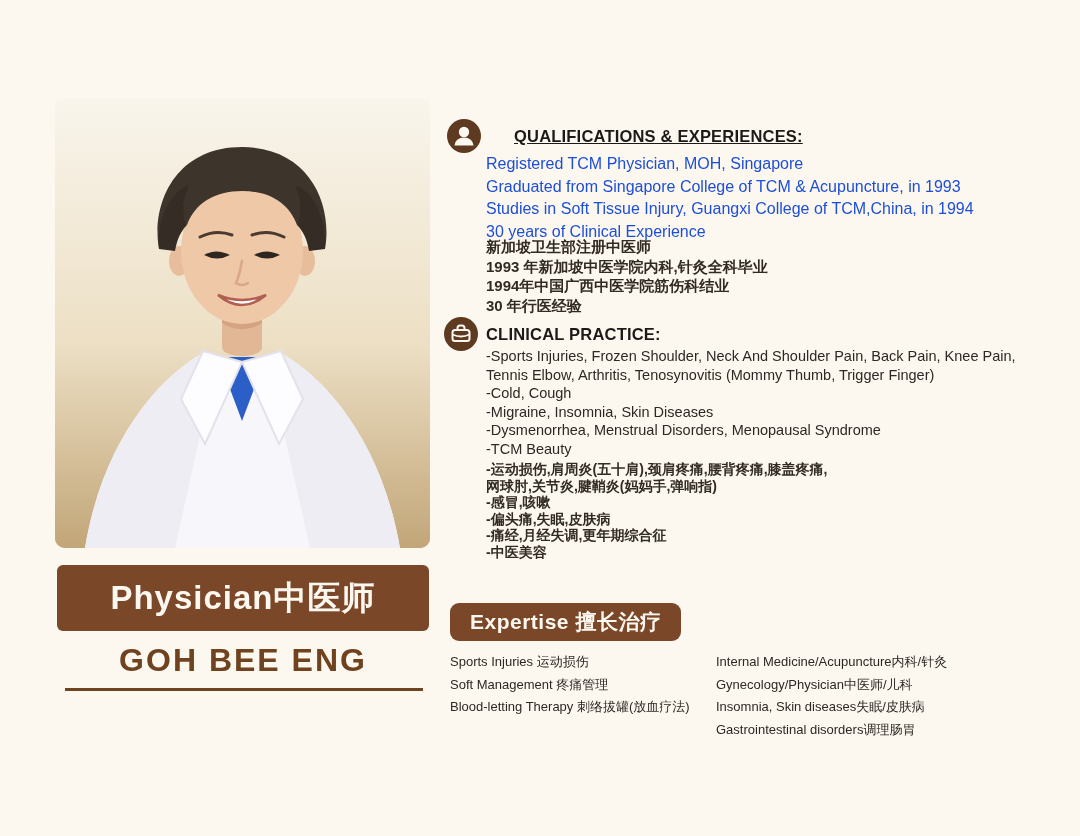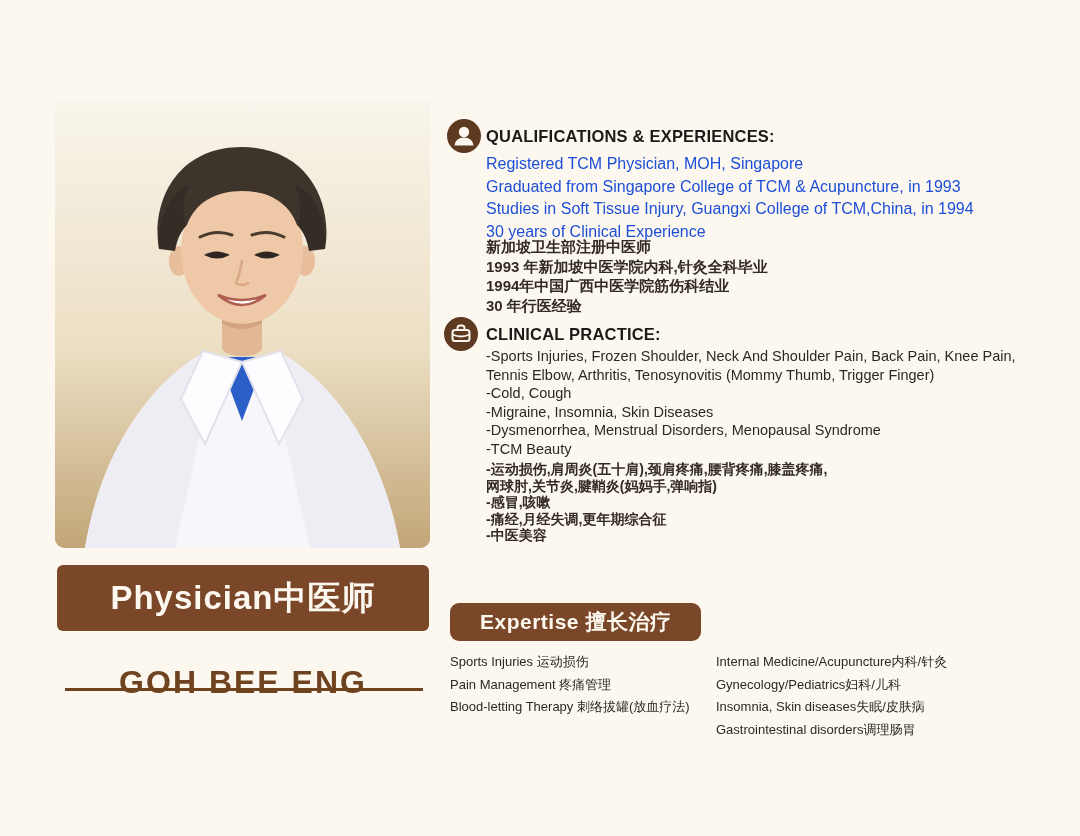--- a/index.html
+++ b/index.html
@@ -21,55 +21,55 @@
     background:linear-gradient(180deg,#f9f5ec 0%,#ecdfc4 55%,#c2a678 100%);
   }
   .photo svg{display:block;width:100%;height:100%;}
   .role-banner{
     position:absolute;left:57px;top:565px;width:372px;height:66px;
     background:#7a4729;border-radius:6px;
     display:flex;align-items:center;justify-content:center;
     color:#fdf8ef;font-size:33px;font-weight:bold;letter-spacing:1px;
   }
   .name-en{
-    position:absolute;left:57px;top:664px;width:372px;
+    position:absolute;left:57px;top:642px;width:372px;
     text-align:center;color:#6f431f;font-size:32px;font-weight:bold;letter-spacing:2px;
   }
   .name-divider{
     position:absolute;left:65px;top:688px;width:358px;height:3px;background:#6f431f;
   }
   .name-cn{
     position:absolute;left:57px;top:698px;width:372px;
     text-align:center;color:#6f431f;font-size:33px;font-weight:bold;letter-spacing:7px;
   }
   
   .icon-circle{
     position:absolute;width:34px;height:34px;border-radius:50%;
     background:#5d3a20;display:flex;align-items:center;justify-content:center;
   }
   .icon-user{left:447px;top:119px;}
   .icon-briefcase{left:444px;top:317px;}
   .sec-heading{
     position:absolute;margin:0;color:#1c1a18;font-size:16.5px;font-weight:bold;letter-spacing:.2px;
     white-space:nowrap;
   }
-  .quals-heading{left:486px;top:127px;}
+  .quals-heading{left:514px;top:127px;text-decoration:underline;}
   .clin-heading{left:486px;top:325px;}
   .quals-en{position:absolute;left:486px;top:153px;}
   .quals-en div{font-size:16px;line-height:22.5px;color:#1d4ed8;white-space:nowrap;}
   .quals-cn{position:absolute;left:486px;top:237px;}
   .quals-cn div{font-size:15px;line-height:19.5px;color:#322a24;font-weight:bold;white-space:nowrap;}
   .clin-en{position:absolute;left:486px;top:347px;}
   .clin-en div{font-size:14.5px;line-height:18.5px;color:#2d2825;white-space:nowrap;}
   .clin-cn{position:absolute;left:486px;top:461px;}
   .clin-cn div{font-size:14px;line-height:16.5px;color:#322a24;font-weight:bold;white-space:nowrap;}
   .expertise-badge{
     position:absolute;left:450px;top:603px;height:38px;
     background:#7a4729;border-radius:9px;
-    display:inline-flex;align-items:center;padding:0 30px;
+    display:inline-flex;align-items:center;padding:0 20px;
     color:#fdf8ef;font-size:21px;font-weight:bold;letter-spacing:.5px;
   }
   .expertise-cols{
     position:absolute;left:450px;top:651px;display:flex;
   }
   .expertise-col{width:266px;}
   .expertise-col.right{width:auto;}
   .expertise-col div{font-size:13px;line-height:22.5px;color:#2d2825;white-space:nowrap;}
 </style>
 </head>
@@ -161,34 +161,35 @@
       <div>Tennis Elbow, Arthritis, Tenosynovitis (Mommy Thumb, Trigger Finger)</div>
       <div>-Cold, Cough</div>
       <div>-Migraine, Insomnia, Skin Diseases</div>
       <div>-Dysmenorrhea, Menstrual Disorders, Menopausal Syndrome</div>
       <div>-TCM Beauty</div>
     </div>
   <div class="clin-cn">
       <div>-运动损伤,肩周炎(五十肩),颈肩疼痛,腰背疼痛,膝盖疼痛,</div>
       <div>网球肘,关节炎,腱鞘炎(妈妈手,弹响指)</div>
       <div>-感冒,咳嗽</div>
+      <div>-偏头痛,失眠,皮肤病</div>
       <div>-痛经,月经失调,更年期综合征</div>
       <div>-中医美容</div>
     </div>
 
   <div class="expertise-badge">
     <span>Expertise 擅长治疗</span>
   </div>
   <div class="expertise-cols">
     <div class="expertise-col left">
         <div>Sports Injuries 运动损伤</div>
-        <div>Pain Management 疼痛管理</div>
+        <div>Soft Management 疼痛管理</div>
         <div>Blood-letting Therapy 刺络拔罐(放血疗法)</div>
       </div>
     <div class="expertise-col right">
         <div>Internal Medicine/Acupuncture内科/针灸</div>
-        <div>Gynecology/Pediatrics妇科/儿科</div>
+        <div>Gynecology/Physician中医师/儿科</div>
         <div>Insomnia, Skin diseases失眠/皮肤病</div>
         <div>Gastrointestinal disorders调理肠胃</div>
       </div>
   </div>
 
 </div>
 
 </body></html>

